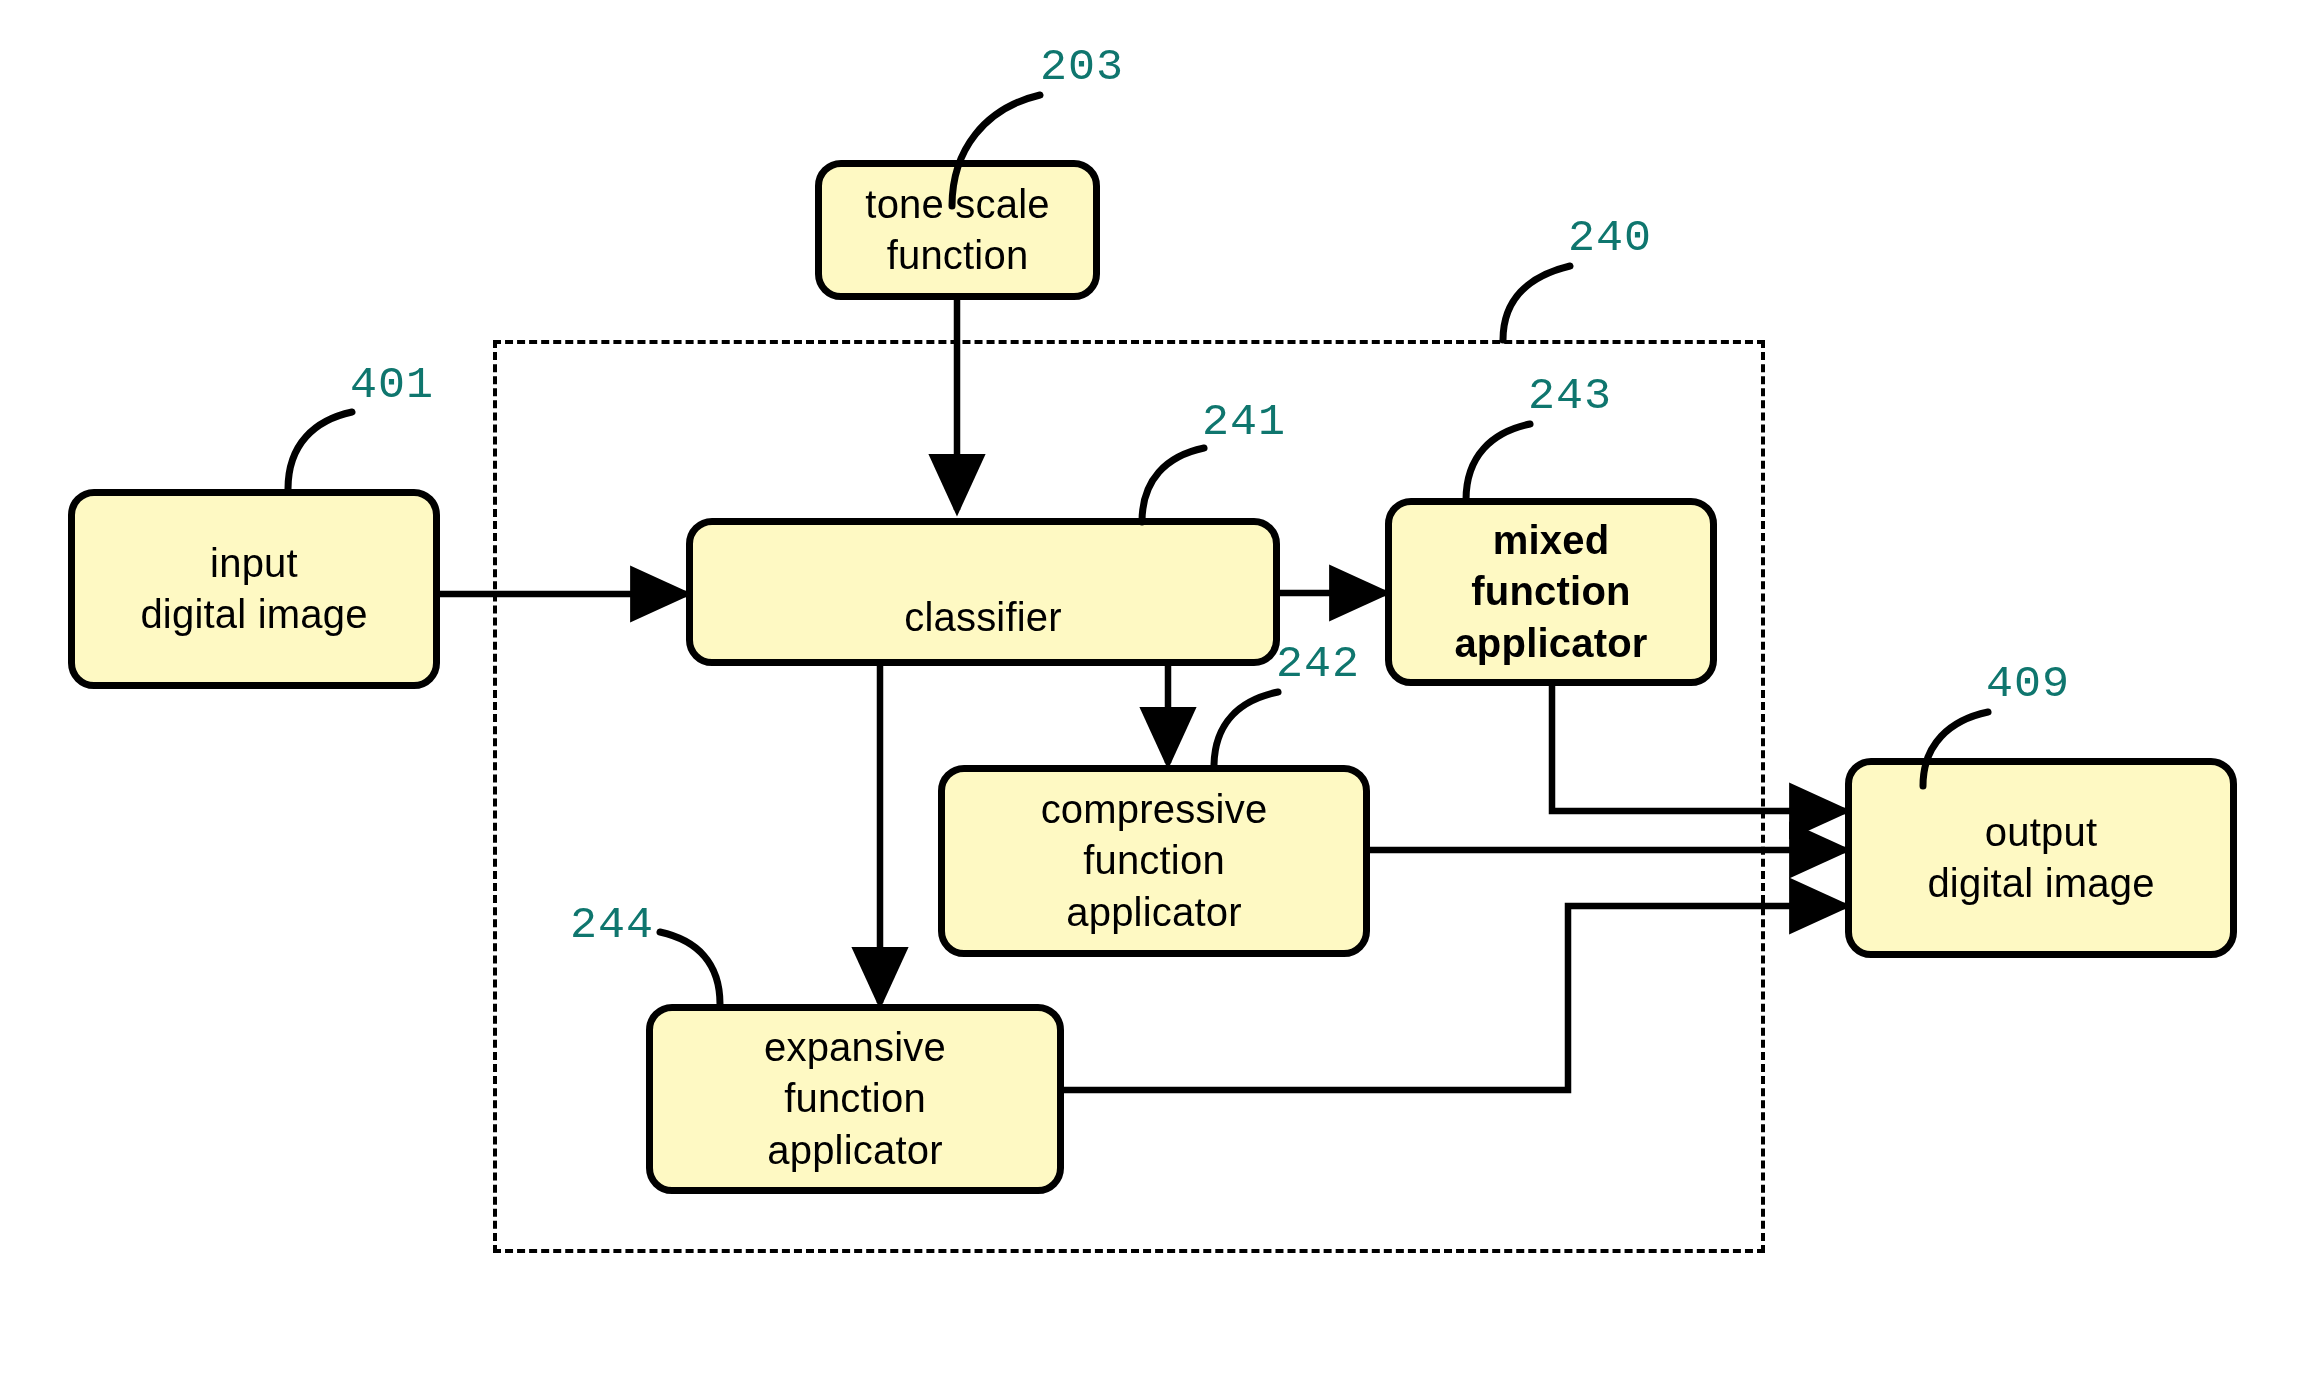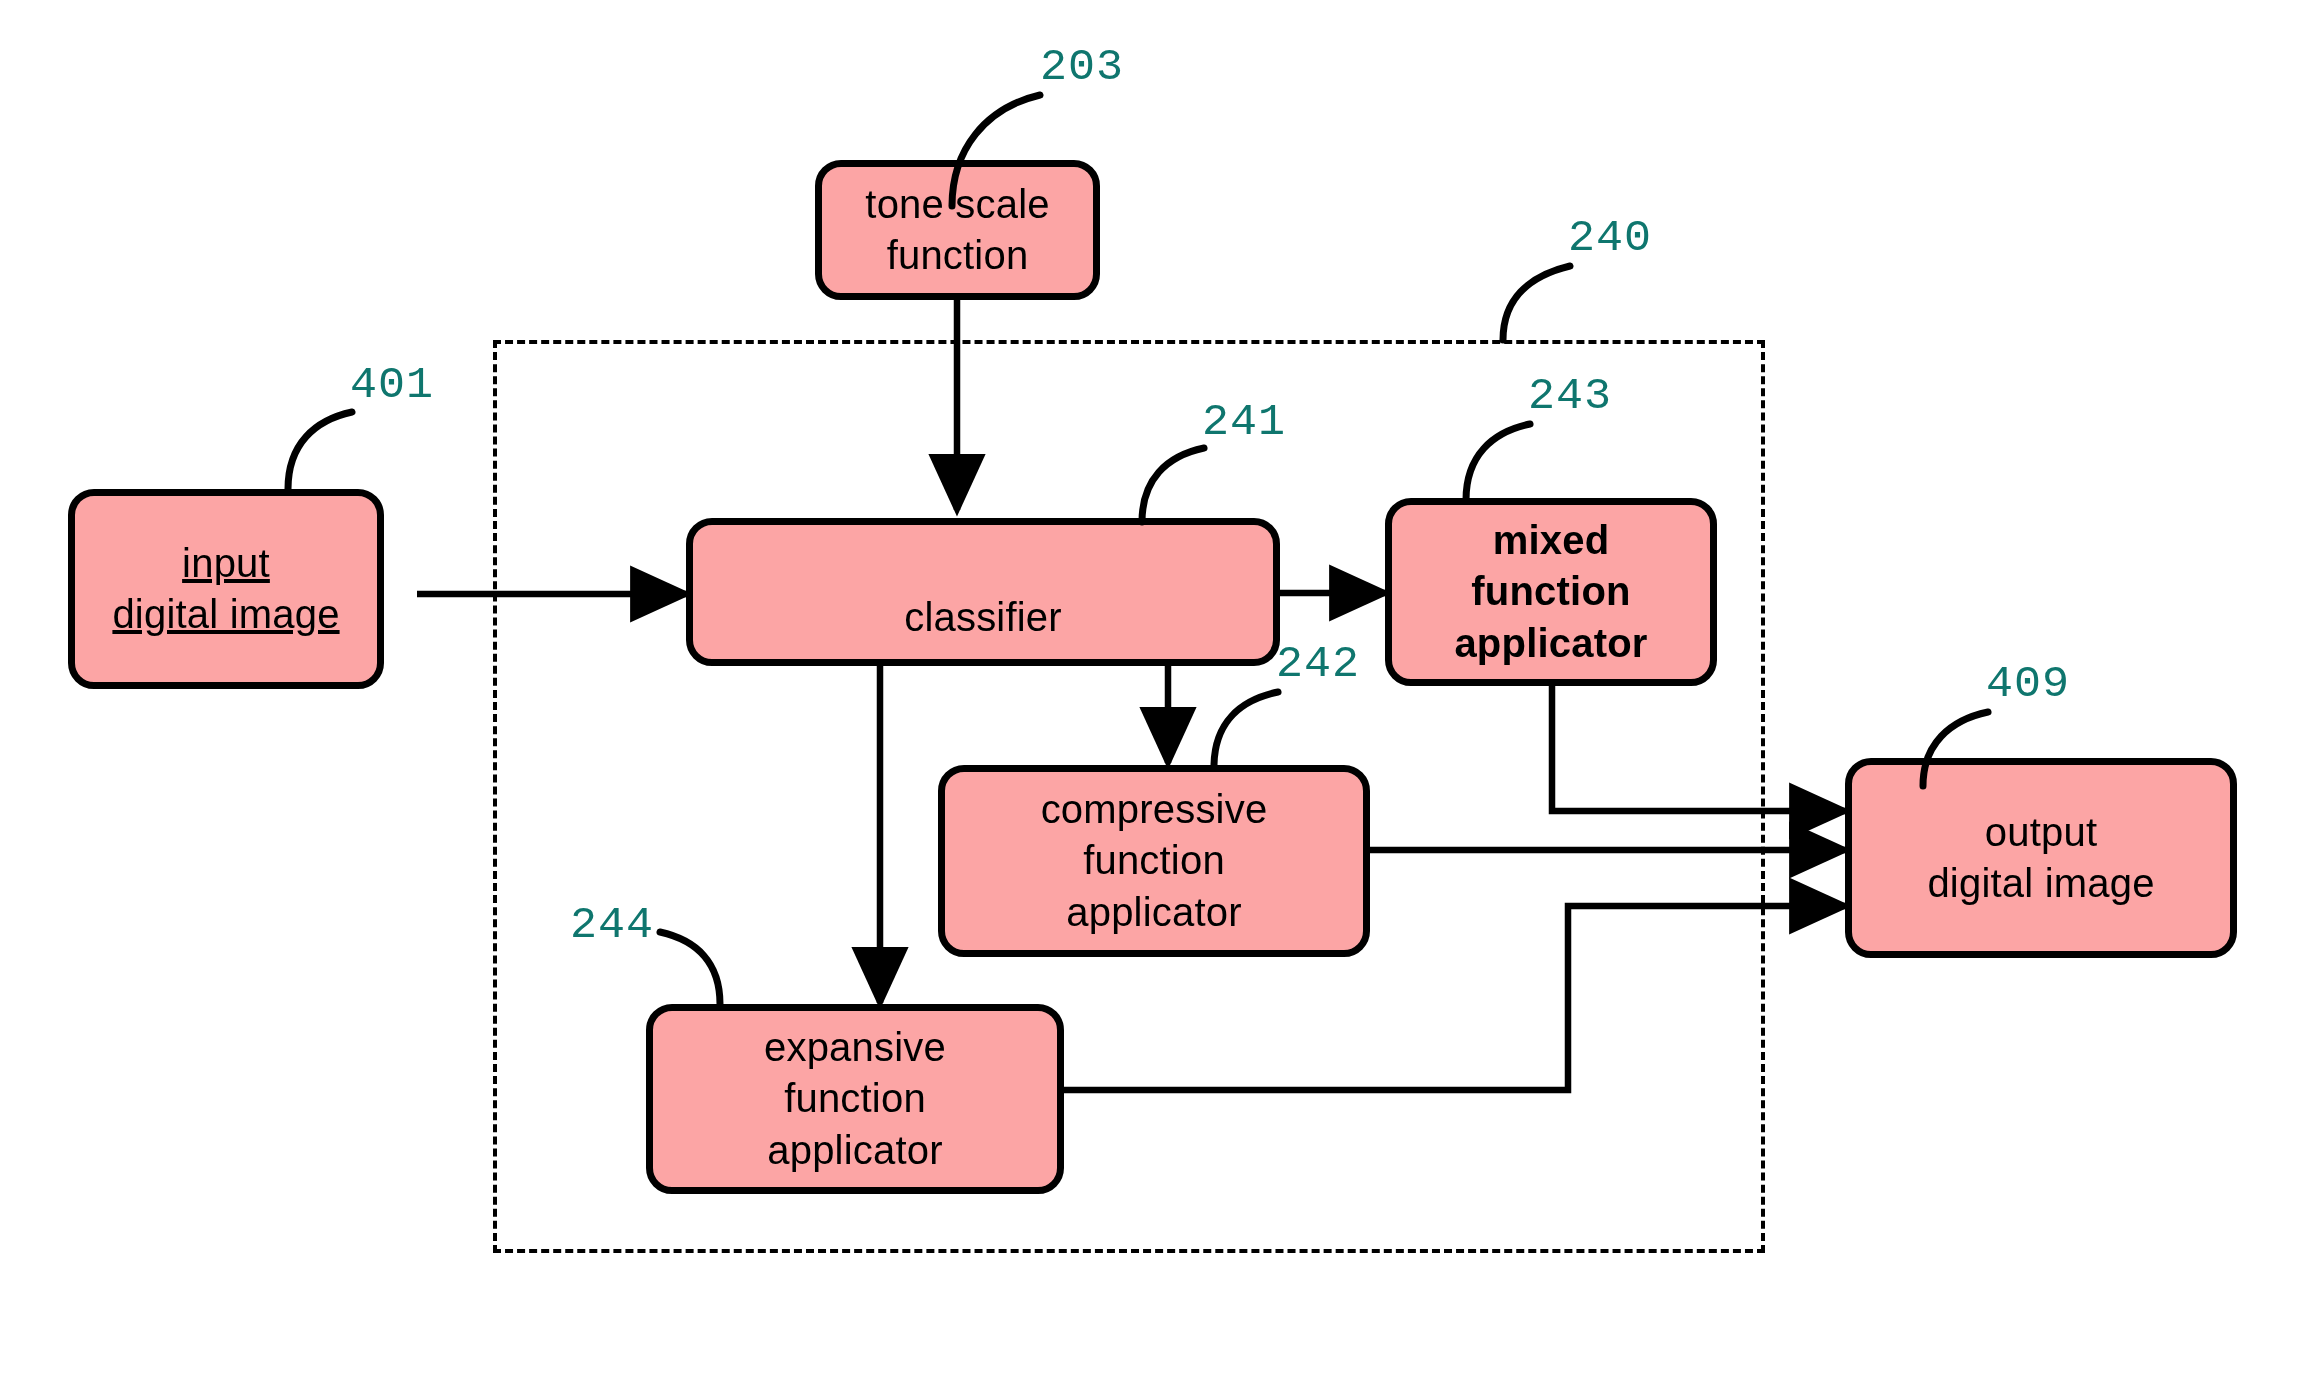--- a/index.html
+++ b/index.html
@@ -15,21 +15,21 @@
     width: 2298px;
     height: 1377px;
     background: #ffffff;
     overflow: hidden;
   }
   .node {
     position: absolute;
     box-sizing: border-box;
     border: 7px solid #000000;
     border-radius: 26px;
-    background: #fca5a5;
+    background: #fef9c3;
     display: flex;
     align-items: center;
     justify-content: center;
     text-align: center;
     color: #000000;
     font-family: "Liberation Sans", sans-serif;
     font-size: 40px;
     line-height: 1.28;
     letter-spacing: 0.2px;
     z-index: 4;
@@ -111,21 +111,21 @@
       <path name="leader-243" d="M1466,500 C1466,456 1492,432 1530,424"></path>
       <path d="M720,1004 C720,962 696,940 660,932"></path>
       <path d="M1923,786 C1923,744 1950,720 1988,712"></path>
     </g>
   </svg>
 
   <div class="node" style="left:815px; top:160px; width:285px; height:140px;">
     <span class="lbl"><span>tone scale</span><br><span>function</span></span>
   </div>
 
-  <div class="node" style="left:68px; top:489px; width:316px; height:200px;text-decoration:underline;">
+  <div class="node" style="left:68px; top:489px; width:372px; height:200px;">
     <span class="lbl"><span>input</span><br><span>digital image</span></span>
   </div>
 
   <div class="node" style="left:686px; top:518px; width:594px; height:148px;">
     <span class="lbl"><br><span>classifier</span></span>
   </div>
 
   <div class="node" style="left:1385px; top:498px; width:332px; height:188px;font-weight:bold;">
     <span class="lbl"><span>mixed</span><br><span>function</span><br><span>applicator</span></span>
   </div>

